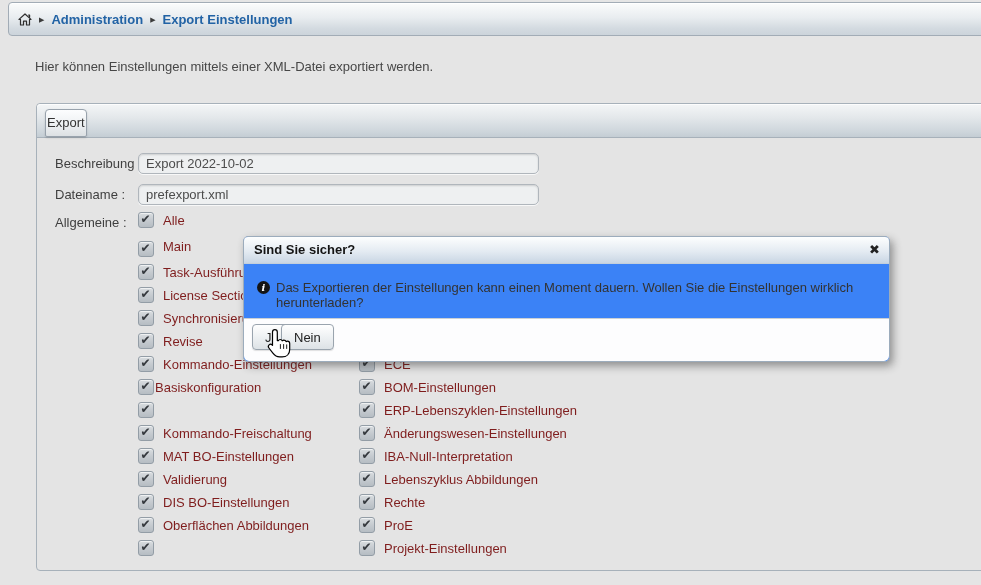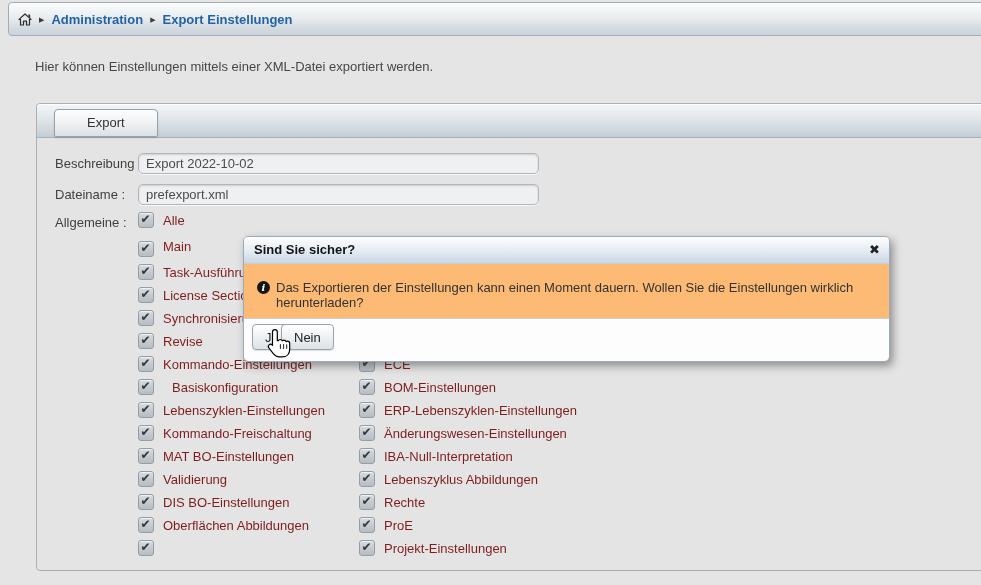--- a/index.html
+++ b/index.html
@@ -28,22 +28,22 @@
     position:absolute;left:36px;top:103px;right:-4px;height:466px;
     border:1px solid #a7b1ba;border-radius:4px;background:#e4e4e4;
   }
   .tabstrip{
     position:absolute;left:0;right:0;top:0;height:33px;
     background:linear-gradient(#f4f6f7, #e4e8eb 40%, #cdd5db 85%, #c4cdd4);
     border-bottom:1px solid #a7b1ba;border-radius:4px 4px 0 0;
     box-shadow:inset 0 1px 0 #fdfdfd;
   }
   .tab{
-    position:absolute;left:17px;top:5px;height:26px;line-height:26px;
-    padding:0 32px;color:#333;
+    position:absolute;left:8px;top:5px;height:26px;line-height:26px;
+    padding:0 1px;color:#333;
     border:1px solid #98a2ac;border-radius:4px 4px 2px 2px;
     background:linear-gradient(#fcfdfe, #eef1f3 55%, #dce0e3);
     box-shadow:0 1px 2px rgba(0,0,0,.15);cursor:pointer;
   }
   .panel-body{position:absolute;left:0;right:0;top:34px;bottom:0;}
   .f-label{position:absolute;left:18px;height:21px;line-height:21px;color:#3f3f3f;}
   .f-input{
     position:absolute;left:101px;width:385px;height:19px;
     border:1px solid #b0b6bc;border-radius:5px;
     background:#eef0f1;color:#4c4c4c;
@@ -60,21 +60,21 @@
   }
   .chk::before{
     content:"\2714";
     position:absolute;left:1.5px;top:-1px;
     font:bold 12px "DejaVu Sans",sans-serif;color:#35393e;
   }
   .cat-label{position:absolute;height:17px;line-height:17px;color:#7f1d1d;}
   
   .dialog{
     position:absolute;left:243px;top:236px;width:645px;height:124px;
-    background:#fdba74;border:1px solid #9cacbc;border-radius:5px;
+    background:#3b82f6;border:1px solid #9cacbc;border-radius:5px;
     box-shadow:3px 4px 8px rgba(40,40,40,.45);z-index:10;
   }
   .dlg-title{
     position:absolute;left:0;right:0;top:0;height:26px;
     background:linear-gradient(#fdfefe, #e4ebf2 55%, #c9d6e4);
     border-bottom:1px solid #c3cfdb;border-radius:4px 4px 0 0;
     line-height:26px;padding-left:10px;font-weight:bold;color:#141414;
   }
   .dlg-close{
     position:absolute;right:9px;top:0;height:26px;line-height:26px;
@@ -143,23 +143,22 @@
     <span class="cat-label" style="left:126px;top:126px">Task-Ausführung</span>
     <span class="chk" style="left:101px;top:149px"></span>
     <span class="cat-label" style="left:126px;top:149px">License Section</span>
     <span class="chk" style="left:101px;top:172px"></span>
     <span class="cat-label" style="left:126px;top:172px">Synchronisierung</span>
     <span class="chk" style="left:101px;top:195px"></span>
     <span class="cat-label" style="left:126px;top:195px">Revise</span>
     <span class="chk" style="left:101px;top:218px"></span>
     <span class="cat-label" style="left:126px;top:218px">Kommando-Einstellungen</span>
     <span class="chk" style="left:101px;top:241px"></span>
-    <span class="cat-label" style="left:135px;top:241px">Basiskonfiguration</span>
+    <span class="cat-label" style="left:118px;top:241px">Basiskonfiguration</span>
     <span class="chk" style="left:101px;top:264px"></span>
-    <span class="cat-label" style="left:126px;top:264px">Lebenszyklen-Einstellungen</span>
     <span class="chk" style="left:101px;top:287px"></span>
     <span class="cat-label" style="left:126px;top:287px">Kommando-Freischaltung</span>
     <span class="chk" style="left:101px;top:310px"></span>
     <span class="cat-label" style="left:126px;top:310px">MAT BO-Einstellungen</span>
     <span class="chk" style="left:101px;top:333px"></span>
     <span class="cat-label" style="left:126px;top:333px">Validierung</span>
     <span class="chk" style="left:101px;top:356px"></span>
     <span class="cat-label" style="left:126px;top:356px">DIS BO-Einstellungen</span>
     <span class="chk" style="left:101px;top:379px"></span>
     <span class="cat-label" style="left:126px;top:379px">Oberflächen Abbildungen</span>

